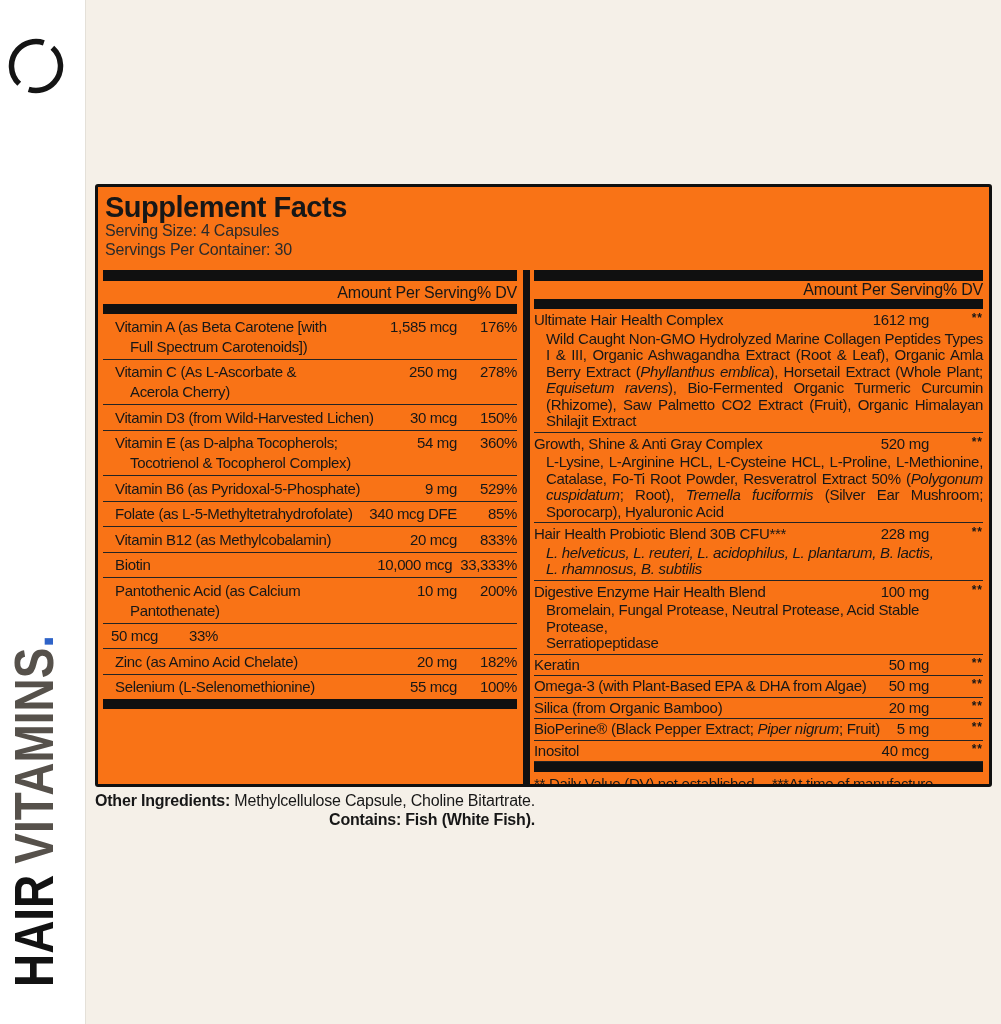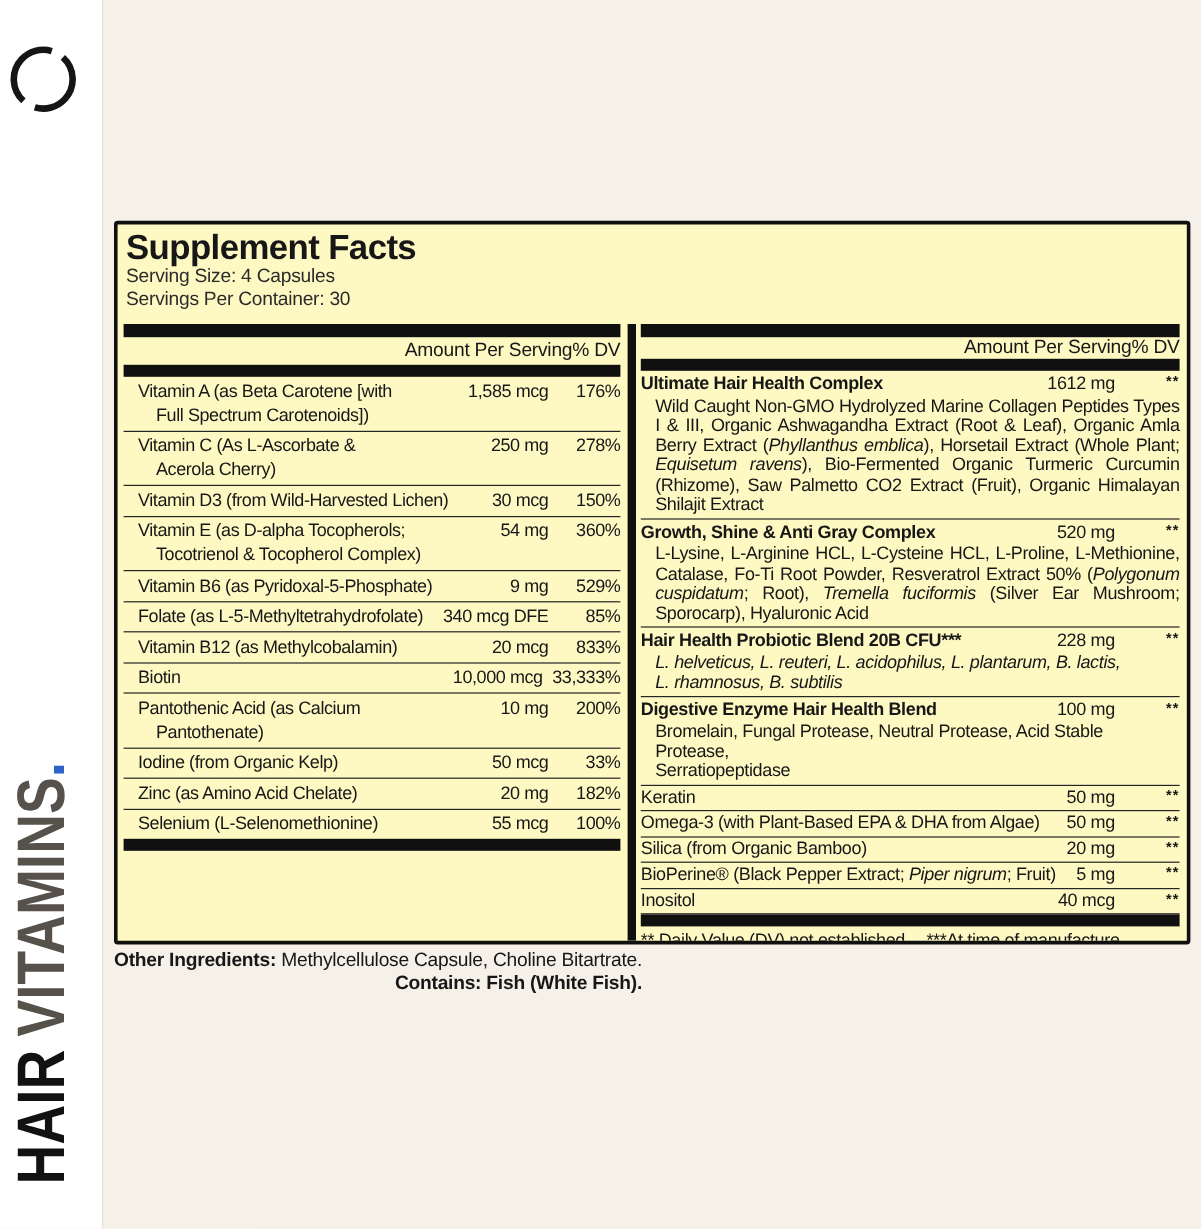--- a/index.html
+++ b/index.html
@@ -10,21 +10,21 @@
            border-right:1px solid #e4e0d8;}
   .logo{position:absolute;left:8px;top:38px;}
   .brand{position:absolute;left:11px;top:987px;transform:rotate(-90deg) scaleX(0.82);
          transform-origin:0 0;font-size:56px;font-weight:bold;line-height:0.82;
          white-space:nowrap;letter-spacing:0;}
   .brand .w1{color:#121212;}
   .brand .w2{margin-left:0.24em;color:#56514b;}
   .brand .dot{color:#2e63c8;}
   
   .panel{position:absolute;left:95px;top:184px;width:897px;height:603px;box-sizing:border-box;
-         border:3px solid #101010;border-radius:3px;background:#fef9c3;}
+         border:3px solid #101010;border-radius:3px;background:#f97316;}
   .panel-title{margin:5px 0 0 7px;font-size:29px;font-weight:bold;letter-spacing:-0.5px;line-height:1.05;}
   .serving{margin-left:7px;font-size:16px;line-height:1.14;color:#2b2b2b;letter-spacing:-0.2px;}
   .columns{position:absolute;top:83px;left:0;right:0;bottom:0;display:flex;overflow:hidden;}
   .col{box-sizing:border-box;}
   .col-left{width:425px;padding:0 6px 0 5px;}
   .vdivider{width:7px;background:#101010;}
   .col-right{flex:1;padding:0 6px 0 4px;display:flex;flex-direction:column;}
   .thickbar{height:11px;background:#101010;flex:none;}
   .thickbar.b2{height:10px;}
   .colheader{display:flex;justify-content:flex-end;align-items:center;height:23px;
@@ -34,21 +34,21 @@
         font-size:15px;line-height:20px;letter-spacing:-0.35px;}
   .srow:last-child{border-bottom:none;}
   .rname{flex:1;white-space:pre-line;padding-left:15px;text-indent:-15px;margin-left:12px;}
   .ramt{white-space:nowrap;margin-left:8px;}
   .rdv{white-space:nowrap;margin-left:8px;min-width:52px;text-align:right;}
   
   .sec{padding:1px 0;border-bottom:1.6px solid #242424;font-size:15px;letter-spacing:-0.3px;}
   .sec.slim{padding:0;}
   .sec-head{display:flex;align-items:flex-start;line-height:20.5px;}
   .sec-name{flex:1;}
-  .sec-name.b{font-weight:bold;}
+  .sec-name.b{font-weight:normal;}
   .sec-amt{white-space:nowrap;margin-left:8px;}
   .sec-dv{min-width:46px;text-align:right;font-size:12px;line-height:13px;letter-spacing:1px;
           margin-left:8px;padding-top:2px;font-weight:bold;}
   .sec-desc{padding-left:12px;line-height:16.5px;font-size:15px;white-space:pre-line;padding-bottom:1px;}
   .sec-desc.justify{text-align:justify;white-space:normal;}
   .rc-bottom{margin-top:auto;}
   .footnote{display:flex;gap:14px;font-size:15px;letter-spacing:-0.3px;padding:3px 0 2px;white-space:nowrap;}
   
   .below{position:absolute;left:95px;top:792px;font-size:16px;line-height:18.5px;letter-spacing:-0.2px;}
   .below .lbl{font-weight:bold;}
@@ -127,21 +127,20 @@
               <div class="ramt">10,000 mcg</div>
               <div class="rdv">33,333%</div>
             </div>
             <div class="srow">
               <div class="rname">Pantothenic Acid (as Calcium
 Pantothenate)</div>
               <div class="ramt">10 mg</div>
               <div class="rdv">200%</div>
             </div>
             <div class="srow">
-              <div class="rname">Iodine (from Organic Kelp)</div>
               <div class="ramt">50 mcg</div>
               <div class="rdv">33%</div>
             </div>
             <div class="srow">
               <div class="rname">Zinc (as Amino Acid Chelate)</div>
               <div class="ramt">20 mg</div>
               <div class="rdv">182%</div>
             </div>
             <div class="srow">
               <div class="rname">Selenium (L-Selenomethionine)</div>
@@ -173,21 +172,21 @@
             <div class="sec">
               <div class="sec-head">
                 <div class="sec-name b"><span>Growth, Shine &amp; Anti Gray Complex</span></div>
                 <div class="sec-amt">520 mg</div>
                 <div class="sec-dv">**</div>
               </div>
               <div class="sec-desc justify"><span>L-Lysine, L-Arginine HCL, L-Cysteine HCL, L-Proline, L-Methionine, Catalase, Fo-Ti Root Powder, Resveratrol Extract 50% (</span><i>Polygonum cuspidatum</i><span>; Root), </span><i>Tremella fuciformis</i><span> (Silver Ear Mushroom; Sporocarp), Hyaluronic Acid</span></div>
             </div>
             <div class="sec">
               <div class="sec-head">
-                <div class="sec-name b"><span>Hair Health Probiotic Blend 20B CFU***</span></div>
+                <div class="sec-name b"><span>Hair Health Probiotic Blend 30B CFU***</span></div>
                 <div class="sec-amt">228 mg</div>
                 <div class="sec-dv">**</div>
               </div>
               <div class="sec-desc"><i>L. helveticus, L. reuteri, L. acidophilus, L. plantarum, B. lactis,
 L. rhamnosus, B. subtilis</i></div>
             </div>
             <div class="sec">
               <div class="sec-head">
                 <div class="sec-name b"><span>Digestive Enzyme Hair Health Blend</span></div>
                 <div class="sec-amt">100 mg</div>

